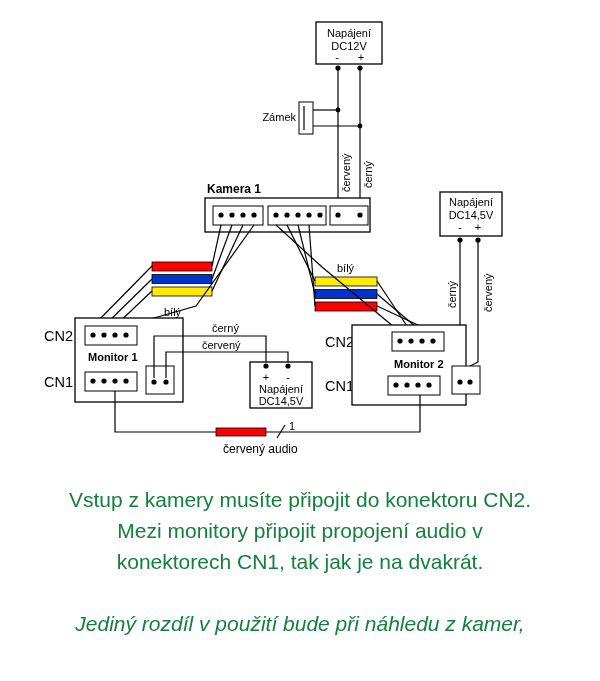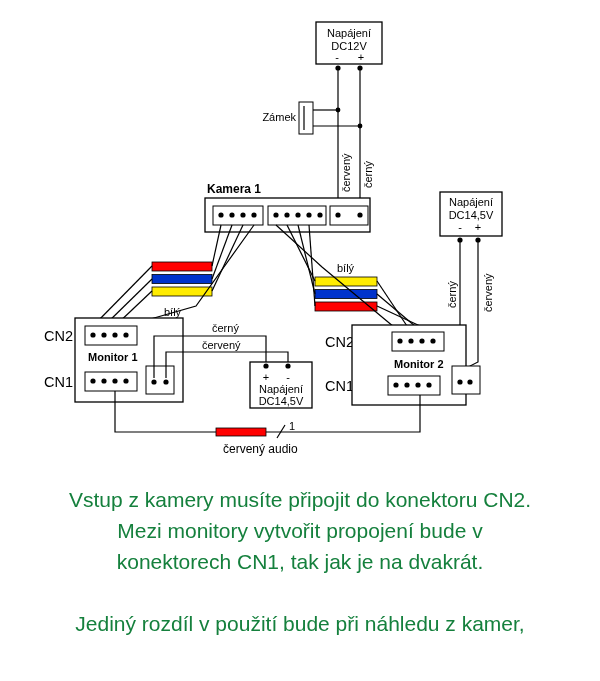--- a/index.html
+++ b/index.html
@@ -13,21 +13,21 @@
   .b12 { font-size:12px; font-weight:bold; }
   .t14 { font-size:14.5px; }
   .t12 { font-size:12px; }
   .box  { fill:#fff; stroke:#000; stroke-width:1.3; }
   .block{ fill:#fff; stroke:#000; stroke-width:1; }
   .wire { fill:none; stroke:#000; stroke-width:1.2; }
   .dot  { fill:#000; stroke:none; }
   .bar  { stroke:#000; stroke-width:0.8; }
   .caption { position:absolute; top:484px; left:0; width:600px; text-align:center;
              font-size:21px; line-height:31px; color:#15803d; }
-  .caption p + p { margin-top:31px; }
+  .caption p + p { margin-top:31px;font-style:italic; }
 </style>
 </head>
 <body>
 
 <div class="page">
 
   <svg width="600" height="470" viewBox="0 0 600 470">
 
     <g>
       <rect class="box" x="316" y="22" width="66" height="42"></rect>
@@ -205,21 +205,21 @@
       <line class="wire" x1="277" y1="438" x2="285" y2="425"></line>
       <text class="t11" x="289" y="430">1</text>
       <text class="t12" x="223" y="453">červený audio</text>
     </g>
 
   </svg>
 
   <div class="caption">
     <p>
       <span>Vstup z kamery musíte připojit do konektoru CN2.</span><br>
-      <span>Mezi monitory vytvořit propojení bude v</span><br>
+      <span>Mezi monitory připojit propojení audio v</span><br>
       <span>konektorech CN1, tak jak je na dvakrát.</span>
     </p>
     <p>
       <span>Jediný rozdíl v použití bude při náhledu z kamer,</span><br>
     </p>
   </div>
 
 </div>
 
 </body></html>

